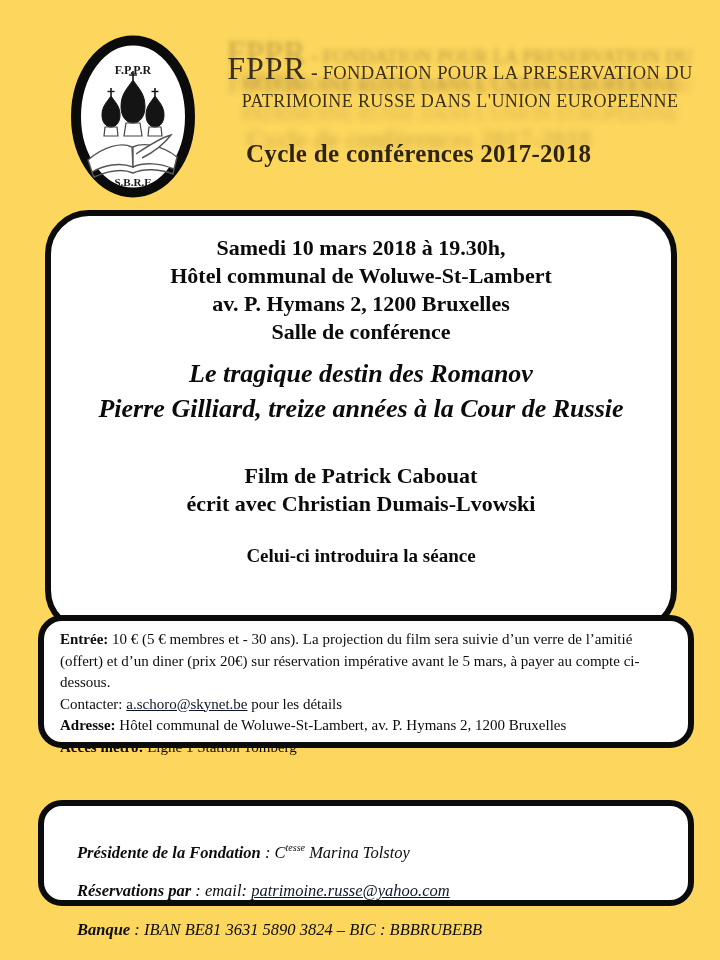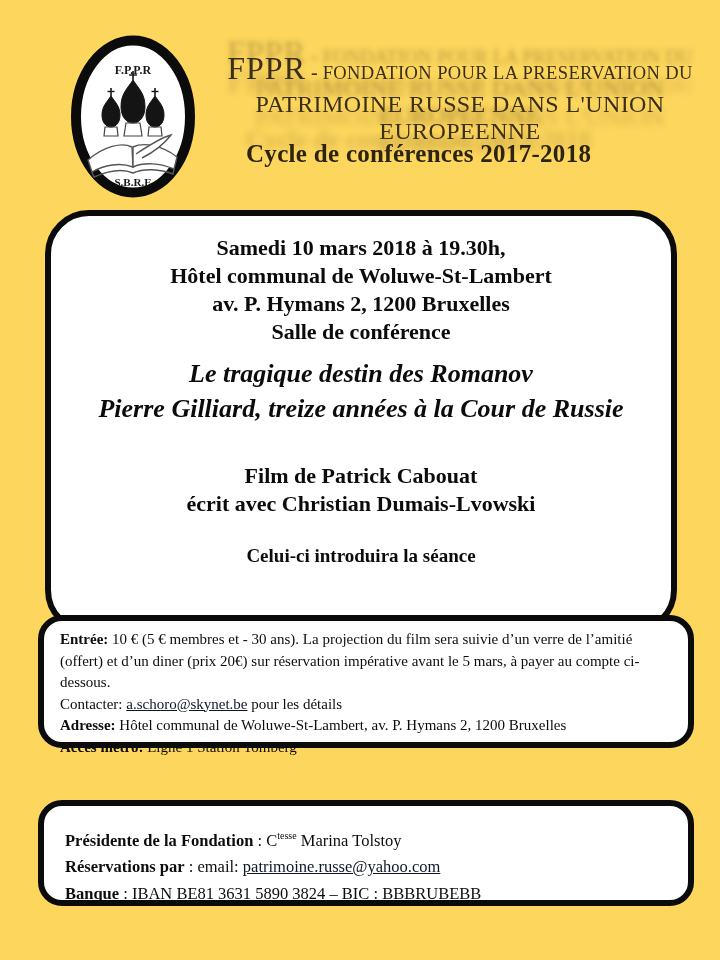--- a/index.html
+++ b/index.html
@@ -16,21 +16,21 @@
   .org-title {
     position:absolute; left:222px; top:50px; width:476px;
     text-align:center; color:#3A301A;
   }
   .org-line1, .org-line2 {
     text-shadow: 0 -16px 5px rgba(130,100,40,0.50), 0 13px 6px rgba(130,100,40,0.30);
   }
   .org-abbr { font-size:32px; letter-spacing:1px; }
   .org-sep  { font-size:20px; }
   .org-rest { font-size:18.5px; letter-spacing:0.4px; }
-  .org-line2 { font-size:24px; letter-spacing:0.4px; margin-top:4px; }
+  .org-line2 { font-size:18px; letter-spacing:0.4px; margin-top:4px; }
 
   .series-title {
     position:absolute; left:246px; top:140px;
     font-size:25px; font-weight:bold; color:#2C2410; letter-spacing:0.3px;
     text-shadow: 0 -14px 6px rgba(130,100,40,0.25);
   }
 
   
   .event-card {
     position:absolute; left:45px; top:210px; width:632px; height:424px;
@@ -56,21 +56,21 @@
   .lbl { font-weight:bold; }
 
   
   .footer-card {
     position:absolute; left:38px; top:800px; width:656px; height:106px;
     box-sizing:border-box; background:#ffffff;
     border:6px solid #0B0B0B; border-radius:24px;
     padding:15px 18px 0 18px;
     font-size:16.5px; line-height:23.5px; color:#0D0D0D;
   }
-  .footer-card p { margin:3px; }
+  .footer-card p { margin:15px;font-style:italic; }
   sup { font-size:10px; }
 
   a.mail { color:#0f172a; text-decoration:underline; }
 </style>
 </head>
 <body>
 
 <div class="flyer">
 
   <div class="logo">

